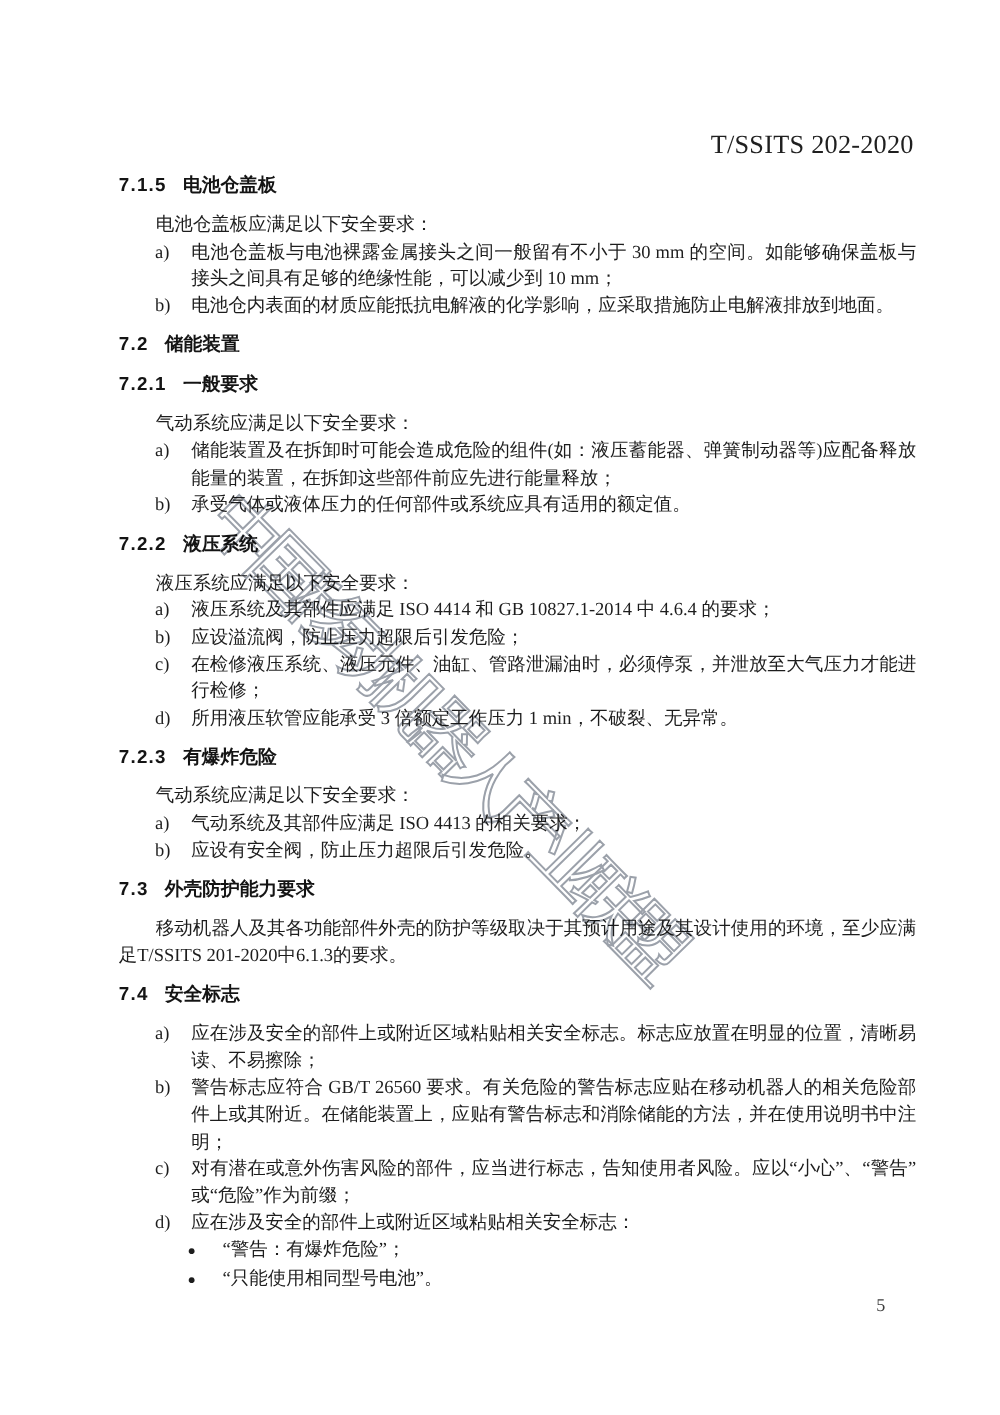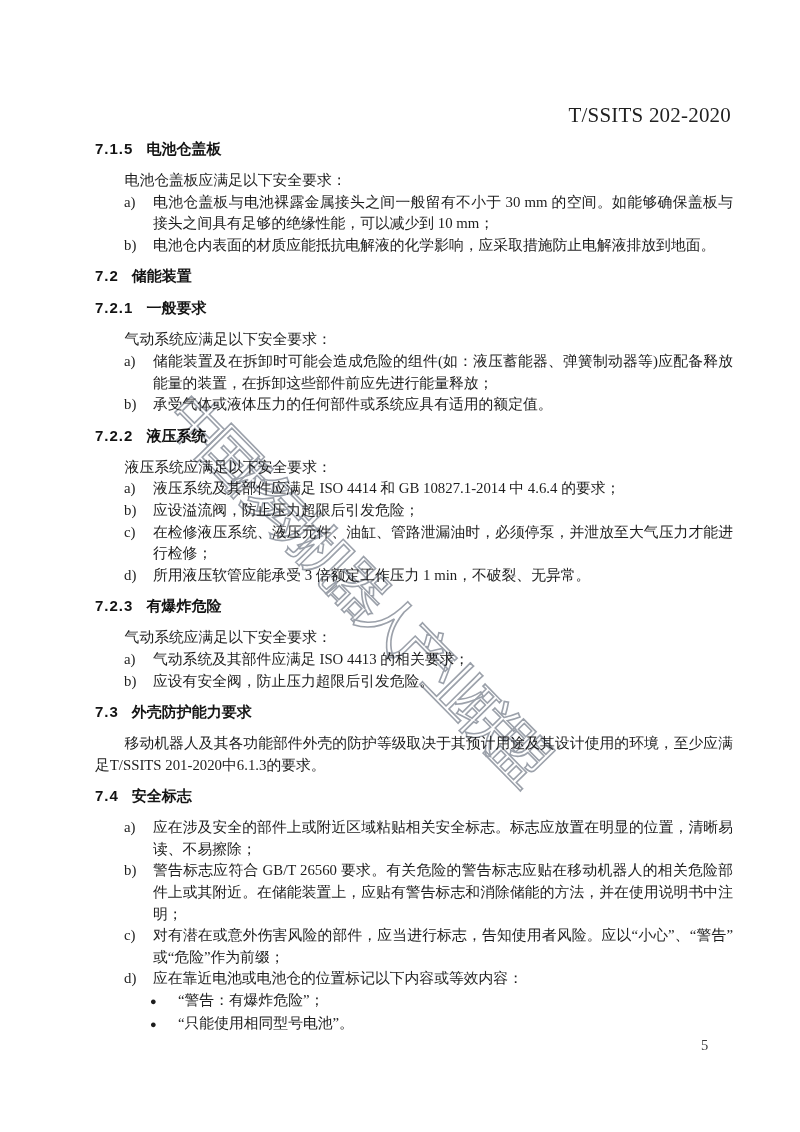--- a/index.html
+++ b/index.html
@@ -141,21 +141,21 @@
     <div class="li">
       <span class="li-marker">b)</span>
       <div class="li-text">警告标志应符合 GB/T 26560 要求。有关危险的警告标志应贴在移动机器人的相关危险部件上或其附近。在储能装置上，应贴有警告标志和消除储能的方法，并在使用说明书中注明；</div>
     </div>
     <div class="li">
       <span class="li-marker">c)</span>
       <div class="li-text">对有潜在或意外伤害风险的部件，应当进行标志，告知使用者风险。应以“小心”、“警告”或“危险”作为前缀；</div>
     </div>
     <div class="li">
       <span class="li-marker">d)</span>
-      <div class="li-text">应在靠近电池或电池仓的位置标记以下内容或等效内容：</div>
+      <div class="li-text">应在涉及安全的部件上或附近区域粘贴相关安全标志：</div>
     </div>
     <div class="li sub-li">
       <span class="bullet">●</span>
       <div class="li-text">“警告：有爆炸危险”；</div>
     </div>
     <div class="li sub-li">
       <span class="bullet">●</span>
       <div class="li-text">“只能使用相同型号电池”。</div>
     </div>
   </div>

